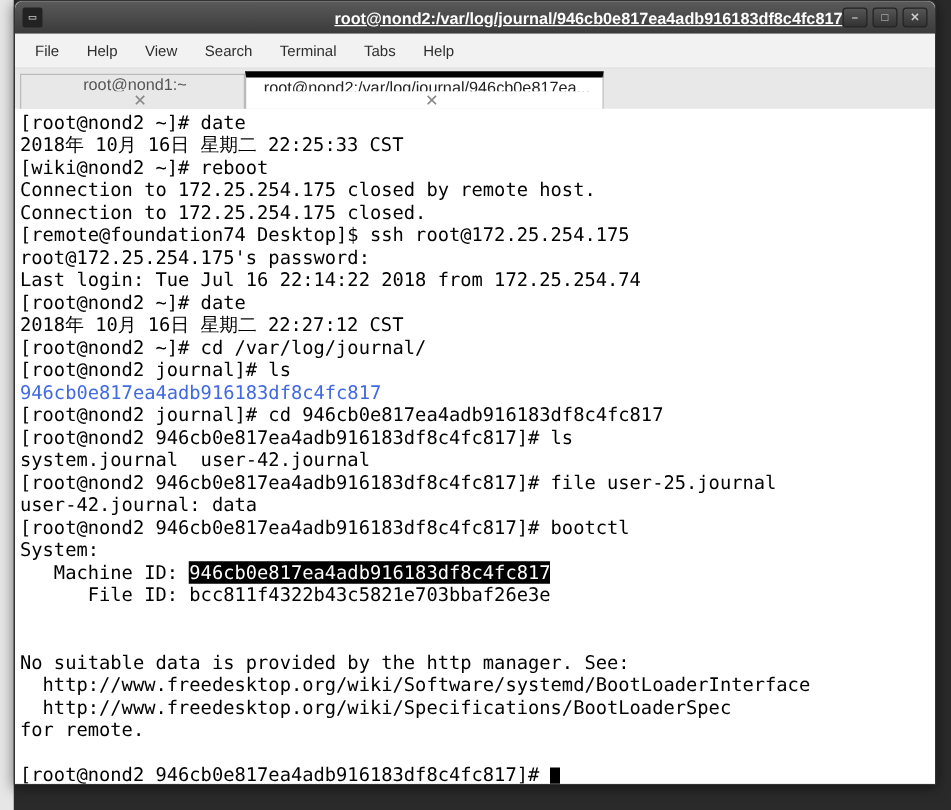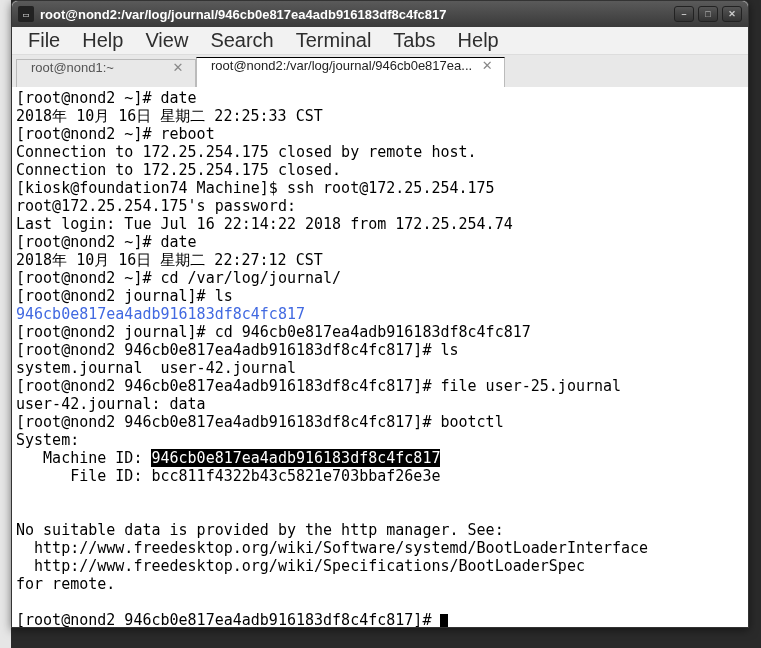--- a/index.html
+++ b/index.html
@@ -37,21 +37,21 @@
     background: #222;
     border-radius: 2px;
     margin-right: 6px;
     display: flex;
     align-items: center;
     justify-content: center;
     color: #ccc;
     font-size: 10px;
     font-family: monospace;
   }
-  .titlebar-title { flex: 1; text-align: left; overflow: hidden; text-overflow: ellipsis; white-space: nowrap; }
+  .titlebar-title { flex: 1; text-align: right; overflow: hidden; text-overflow: ellipsis; white-space: nowrap; text-decoration: underline; }
   .titlebar-buttons { display: flex; gap: 4px; }
   .titlebar-btn {
     width: 20px; height: 16px;
     background: linear-gradient(to bottom, #555, #333);
     border: 1px solid #222;
     border-radius: 3px;
     color: #ccc;
     font-size: 9px;
     display: flex;
     align-items: center;
@@ -63,48 +63,49 @@
     background: #f2f2f2;
     display: flex;
     align-items: center;
     padding: 0 6px;
     gap: 2px;
     border-bottom: 1px solid #ddd;
   }
   .menu-item {
     padding: 4px 10px;
     cursor: pointer;
-    font-size: 20px;
+    font-size: 12px;
     color: #2e2e2e;
   }
   .tabbar {
     height: 32px;
     background: #e8e8e8;
     display: flex;
     align-items: flex-end;
     padding: 0 4px;
   }
   .tab {
     height: 28px;
     display: flex;
-    align-items: flex-start;
+    align-items: center;
     padding: 0 10px 0 14px;
     font-size: 13px;
     color: #555;
     background: #e8e8e8;
     border: 1px solid #bbb;
     border-bottom: none;
     cursor: pointer;
     min-width: 180px;
     max-width: 350px;
+    flex-direction: column;
   }
   .tab.active {
     background: #fff;
     color: #222;
-    border-top: 1px solid #000000;
+    border-top: 5px solid #000000;
     height: 30px;
   }
   .tab-label { flex: 1; overflow: hidden; text-overflow: ellipsis; white-space: nowrap; }
   .tab-close {
     width: 14px; height: 14px;
     margin-left: 8px;
     color: #888;
     font-size: 13px;
     display: flex;
     align-items: center;
@@ -175,24 +176,24 @@
       <span class="tab-close">✕</span>
     </div>
     <div class="tab active">
       <span class="tab-label">root@nond2:/var/log/journal/946cb0e817ea...</span>
       <span class="tab-close">✕</span>
     </div>
   </div>
 
   <div class="terminal"><span>[root@nond2 ~]# date</span>
 <span>2018年 10月 16日 星期二 22:25:33 CST</span>
-<span>[root@nond2 ~]# reboot</span>
+<span>[wiki@nond2 ~]# reboot</span>
 <span>Connection to 172.25.254.175 closed by remote host.</span>
 <span>Connection to 172.25.254.175 closed.</span>
-<span>[kiosk@foundation74 Machine]$ ssh root@172.25.254.175</span>
+<span>[remote@foundation74 Desktop]$ ssh root@172.25.254.175</span>
 <span>root@172.25.254.175's password: </span>
 <span>Last login: Tue Jul 16 22:14:22 2018 from 172.25.254.74</span>
 <span>[root@nond2 ~]# date</span>
 <span>2018年 10月 16日 星期二 22:27:12 CST</span>
 <span>[root@nond2 ~]# cd /var/log/journal/</span>
 <span>[root@nond2 journal]# ls</span>
 <span class="dir-link">946cb0e817ea4adb916183df8c4fc817</span>
 <span>[root@nond2 journal]# cd 946cb0e817ea4adb916183df8c4fc817</span>
 <span>[root@nond2 946cb0e817ea4adb916183df8c4fc817]# ls</span>
 <span>system.journal  user-42.journal</span>

